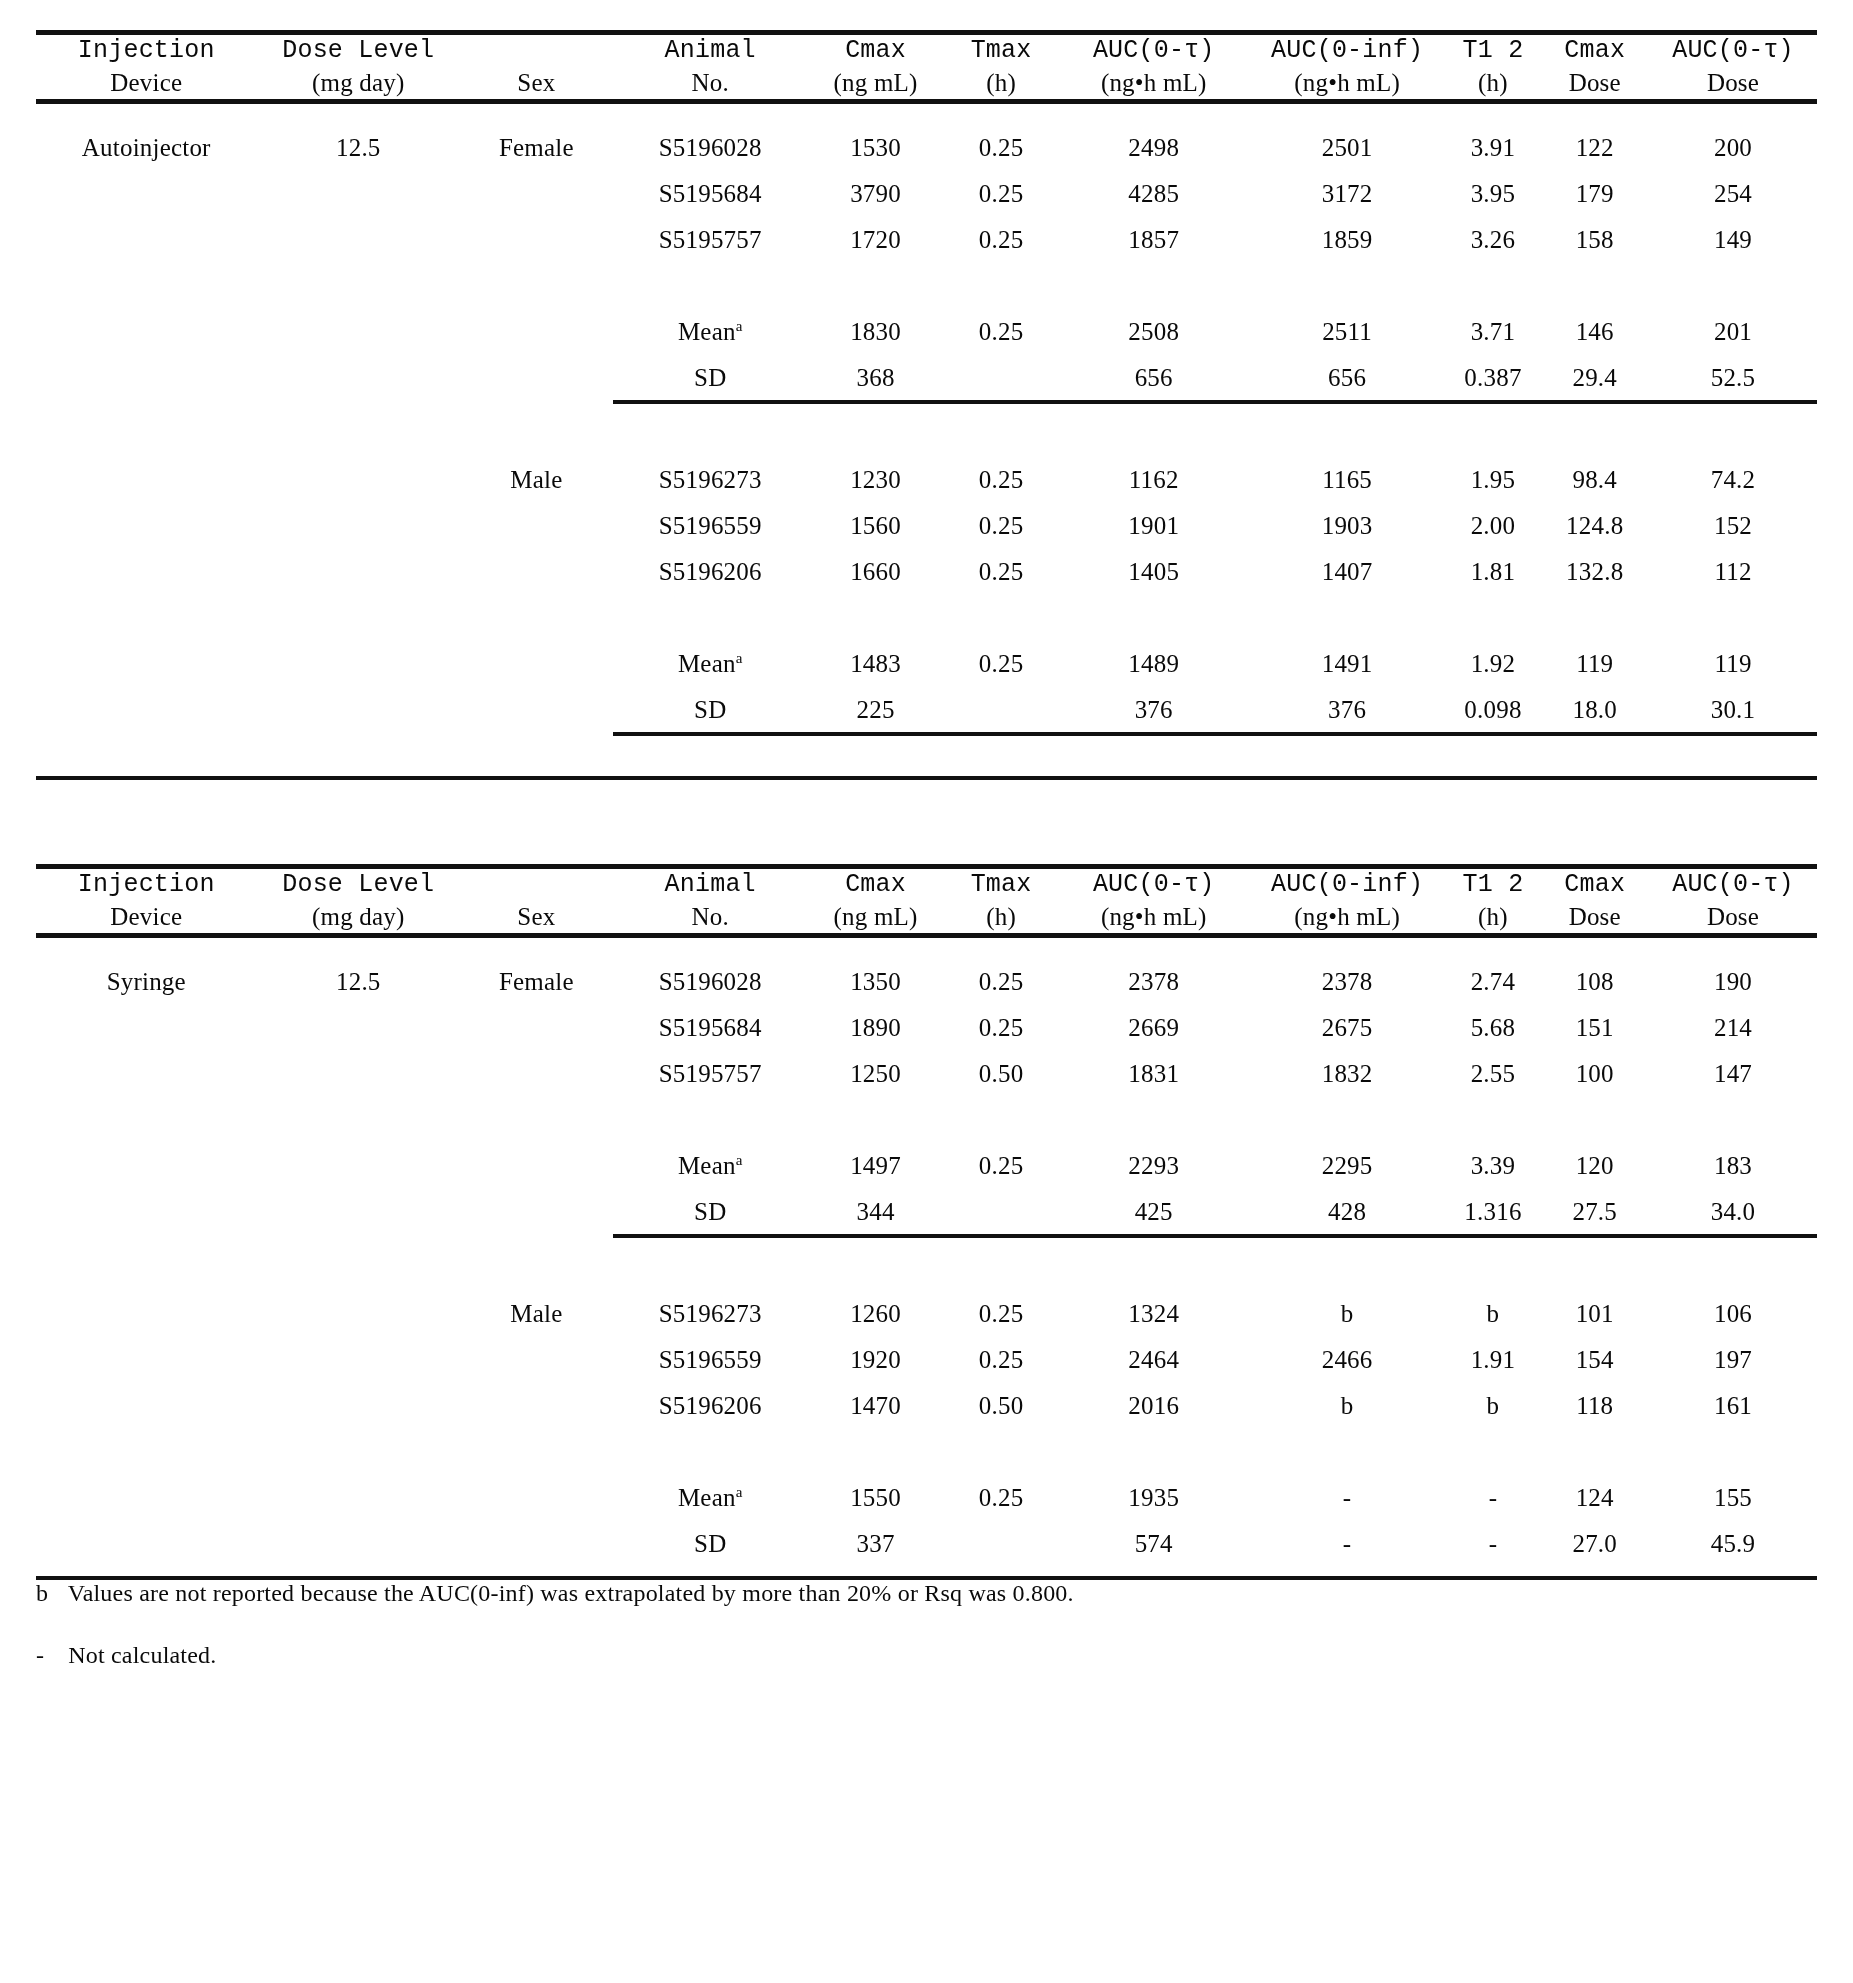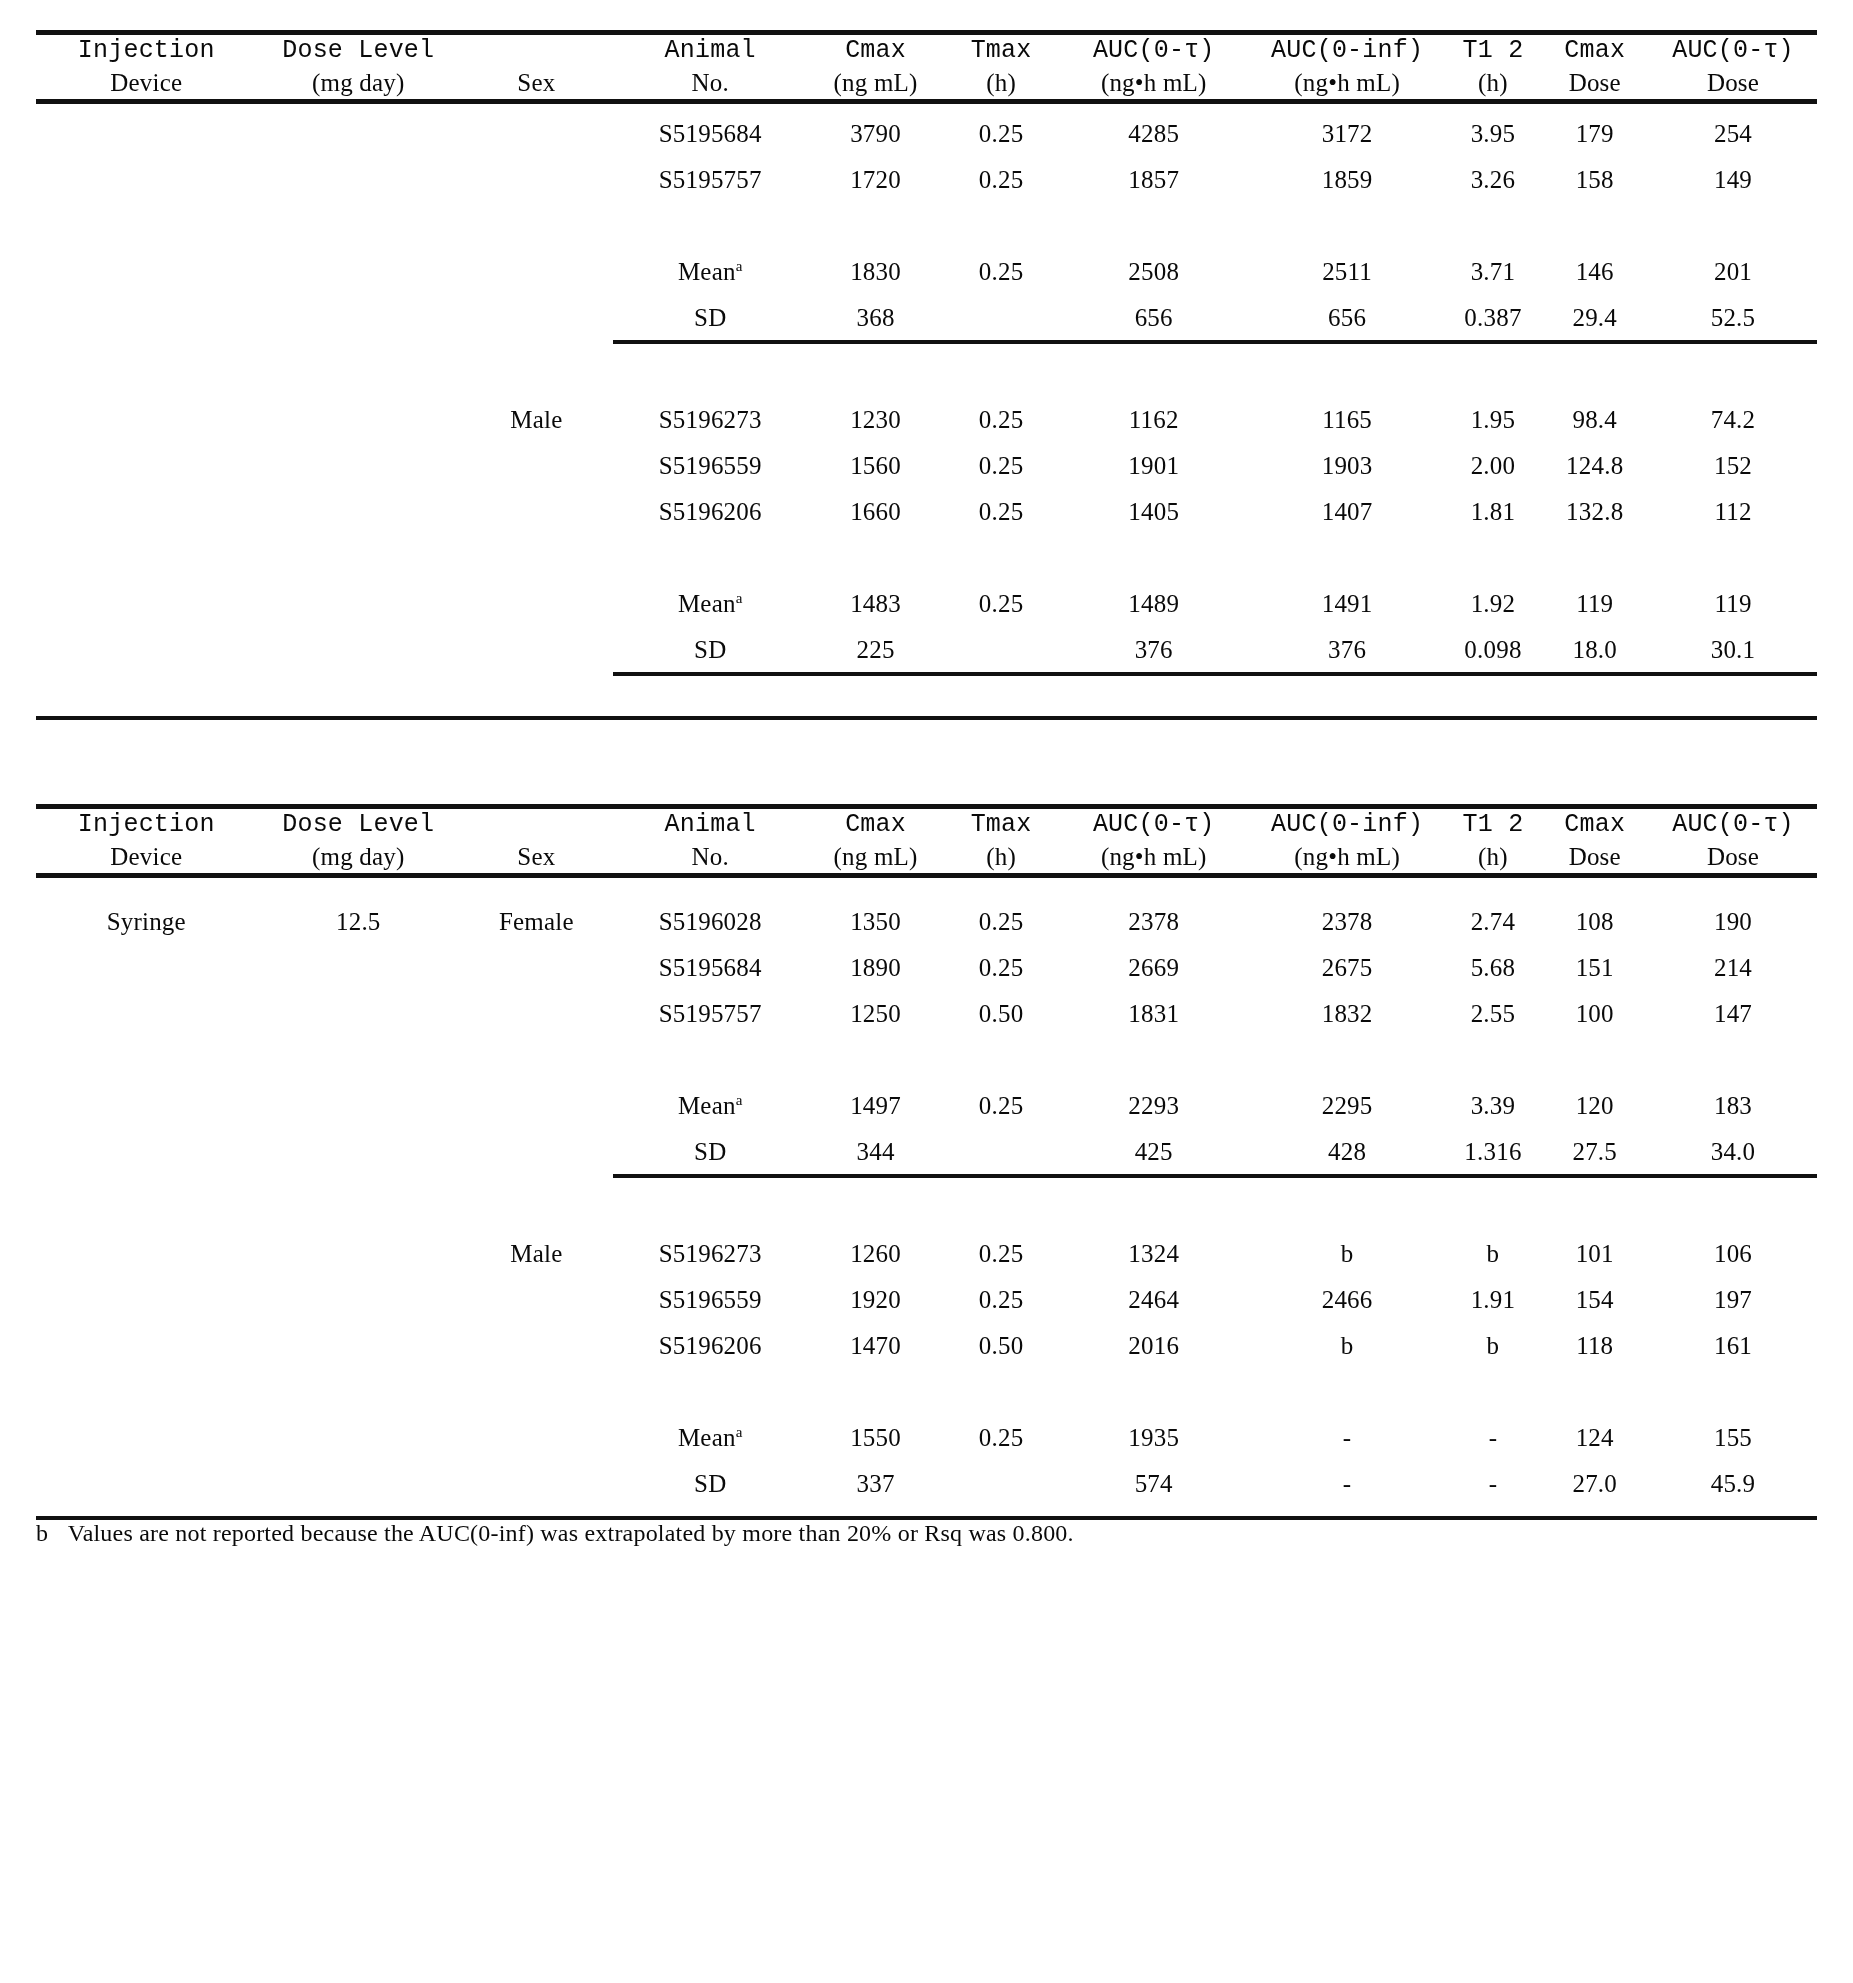--- a/index.html
+++ b/index.html
@@ -149,20 +149,33 @@
         <td>(h)</td>
         <td>Dose</td>
         <td>Dose</td>
       </tr>
       <tr class="rule-under-header">
         <td colspan="11"></td>
       </tr>
     </thead>
     <tbody>
 
+      <tr class="data firstbody">
+        <td>Autoinjector</td>
+        <td>12.5</td>
+        <td>Female</td>
+        <td>S5196028</td>
+        <td>1530</td>
+        <td>0.25</td>
+        <td>2498</td>
+        <td>2501</td>
+        <td>3.91</td>
+        <td>122</td>
+        <td>200</td>
+      </tr>
       <tr class="data">
         <td></td>
         <td></td>
         <td></td>
         <td>S5195684</td>
         <td>3790</td>
         <td>0.25</td>
         <td>4285</td>
         <td>3172</td>
         <td>3.95</td>
@@ -517,15 +530,19 @@
         <td>45.9</td>
       </tr>
     </tbody>
   </table>
 
   <div class="footnotes footnote-top-rule">
     <div class="fn">
       <span class="marker">b</span>
       <span>Values are not reported because the AUC(0-inf) was extrapolated by more than 20% or Rsq was  0.800.</span>
     </div>
+    <div class="fn">
+      <span class="marker">-</span>
+      <span>Not calculated.</span>
+    </div>
   </div>
 
 </div>
 
 </body></html>

